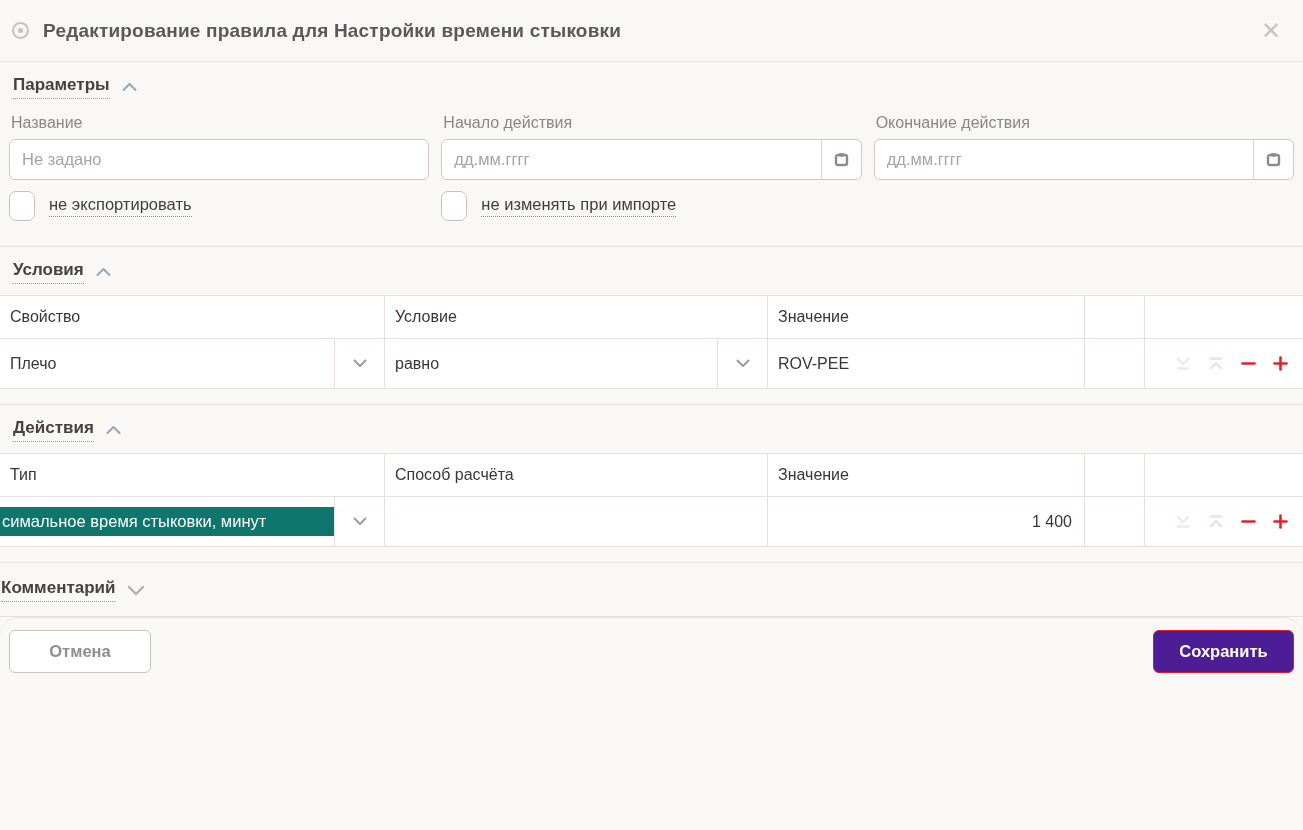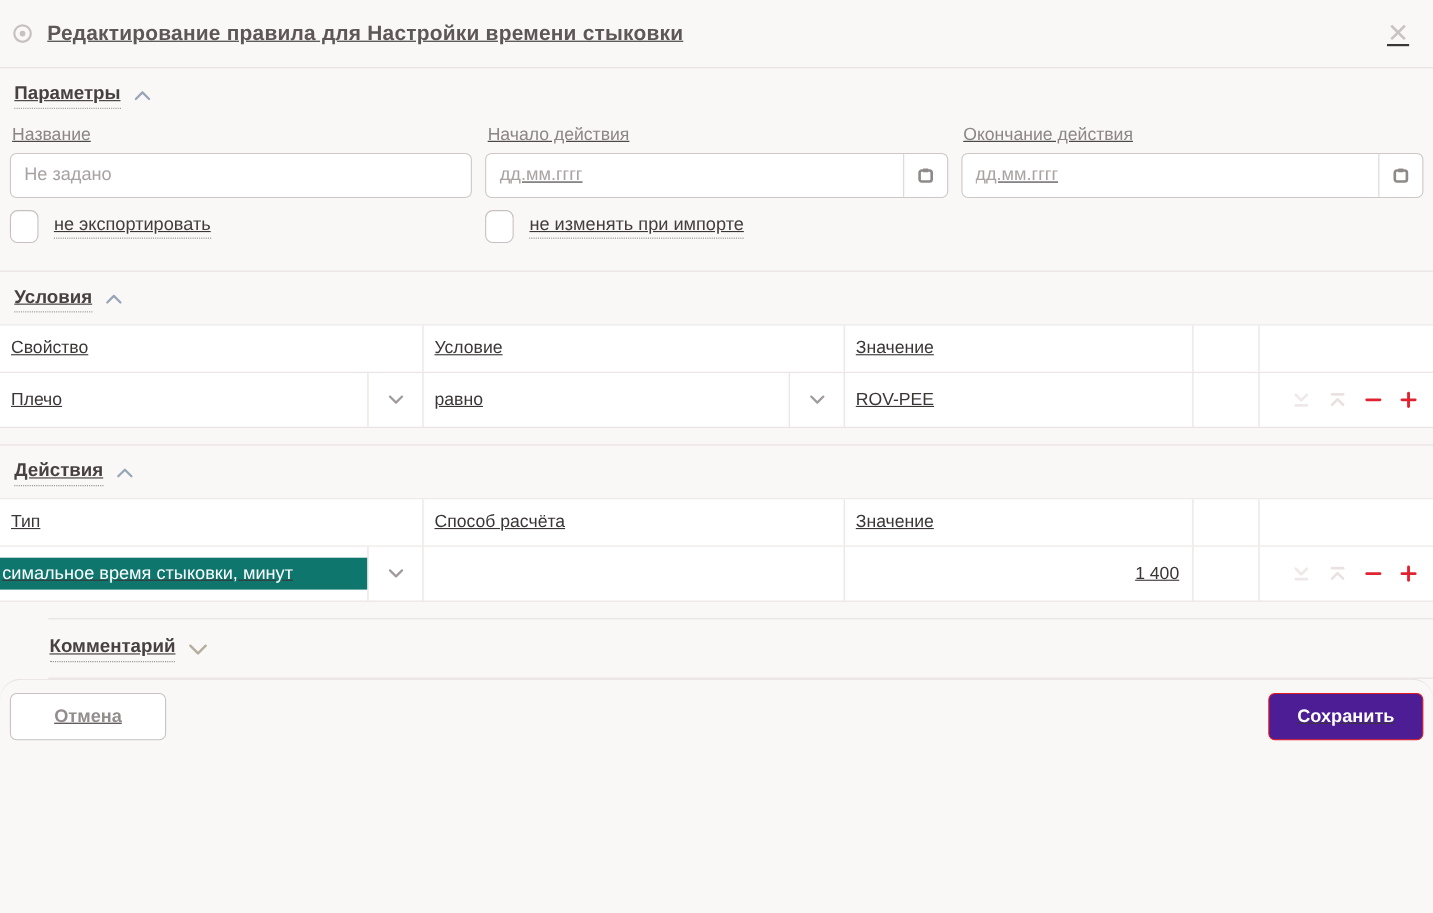--- a/index.html
+++ b/index.html
@@ -7,21 +7,20 @@
   body {
     font-family: "Liberation Sans", sans-serif;
     background: #faf7f7;
     color: #3b3636;
     overflow: hidden;
   }
   .dialog {
     width: 1303px; height: 680px;
     display: flex; flex-direction: column;
     background: #faf7f7;
-    text-decoration: underline;
   }
 
   
   .title-bar {
     height: 62px; flex: 0 0 62px;
     display: flex; align-items: center;
     padding: 0 16px 0 11px;
     border-bottom: 1px solid #e8e0e0;
   }
   .title-icon { margin-right: 13px; display: flex; align-items: center; }
@@ -124,21 +123,21 @@
   .icon-btn { display: flex; align-items: center; cursor: pointer; background: none; border: none; padding: 0; }
   .method-cell { padding: 0; }
   .selection-highlight {
     background: #0f766e; color: #ffffff;
     height: 29px; display: flex; align-items: center;
     padding: 0 3px 0 2px; white-space: nowrap;
     font-size: 16.5px; width: 100%;
   }
 
   
-  .comment-header { border-bottom: 1px solid #e8e0e0; padding: 15px 0 14px 1px; margin-left: 44px; }
+  .comment-header { border-bottom: 1px solid #e8e0e0; padding: 15px 0 14px 1px; }
   .spacer { flex: 1 1 auto; }
   .footer {
     flex: 0 0 67px; border-top: 1px solid #e8e0e0;
     display: flex; align-items: center; justify-content: space-between;
     padding: 0 9px;
     border-radius: 19px;
   }
   .btn {
     height: 43px; border-radius: 6px; font-size: 16.5px; font-weight: bold;
     font-family: "Liberation Sans", sans-serif; cursor: pointer;

